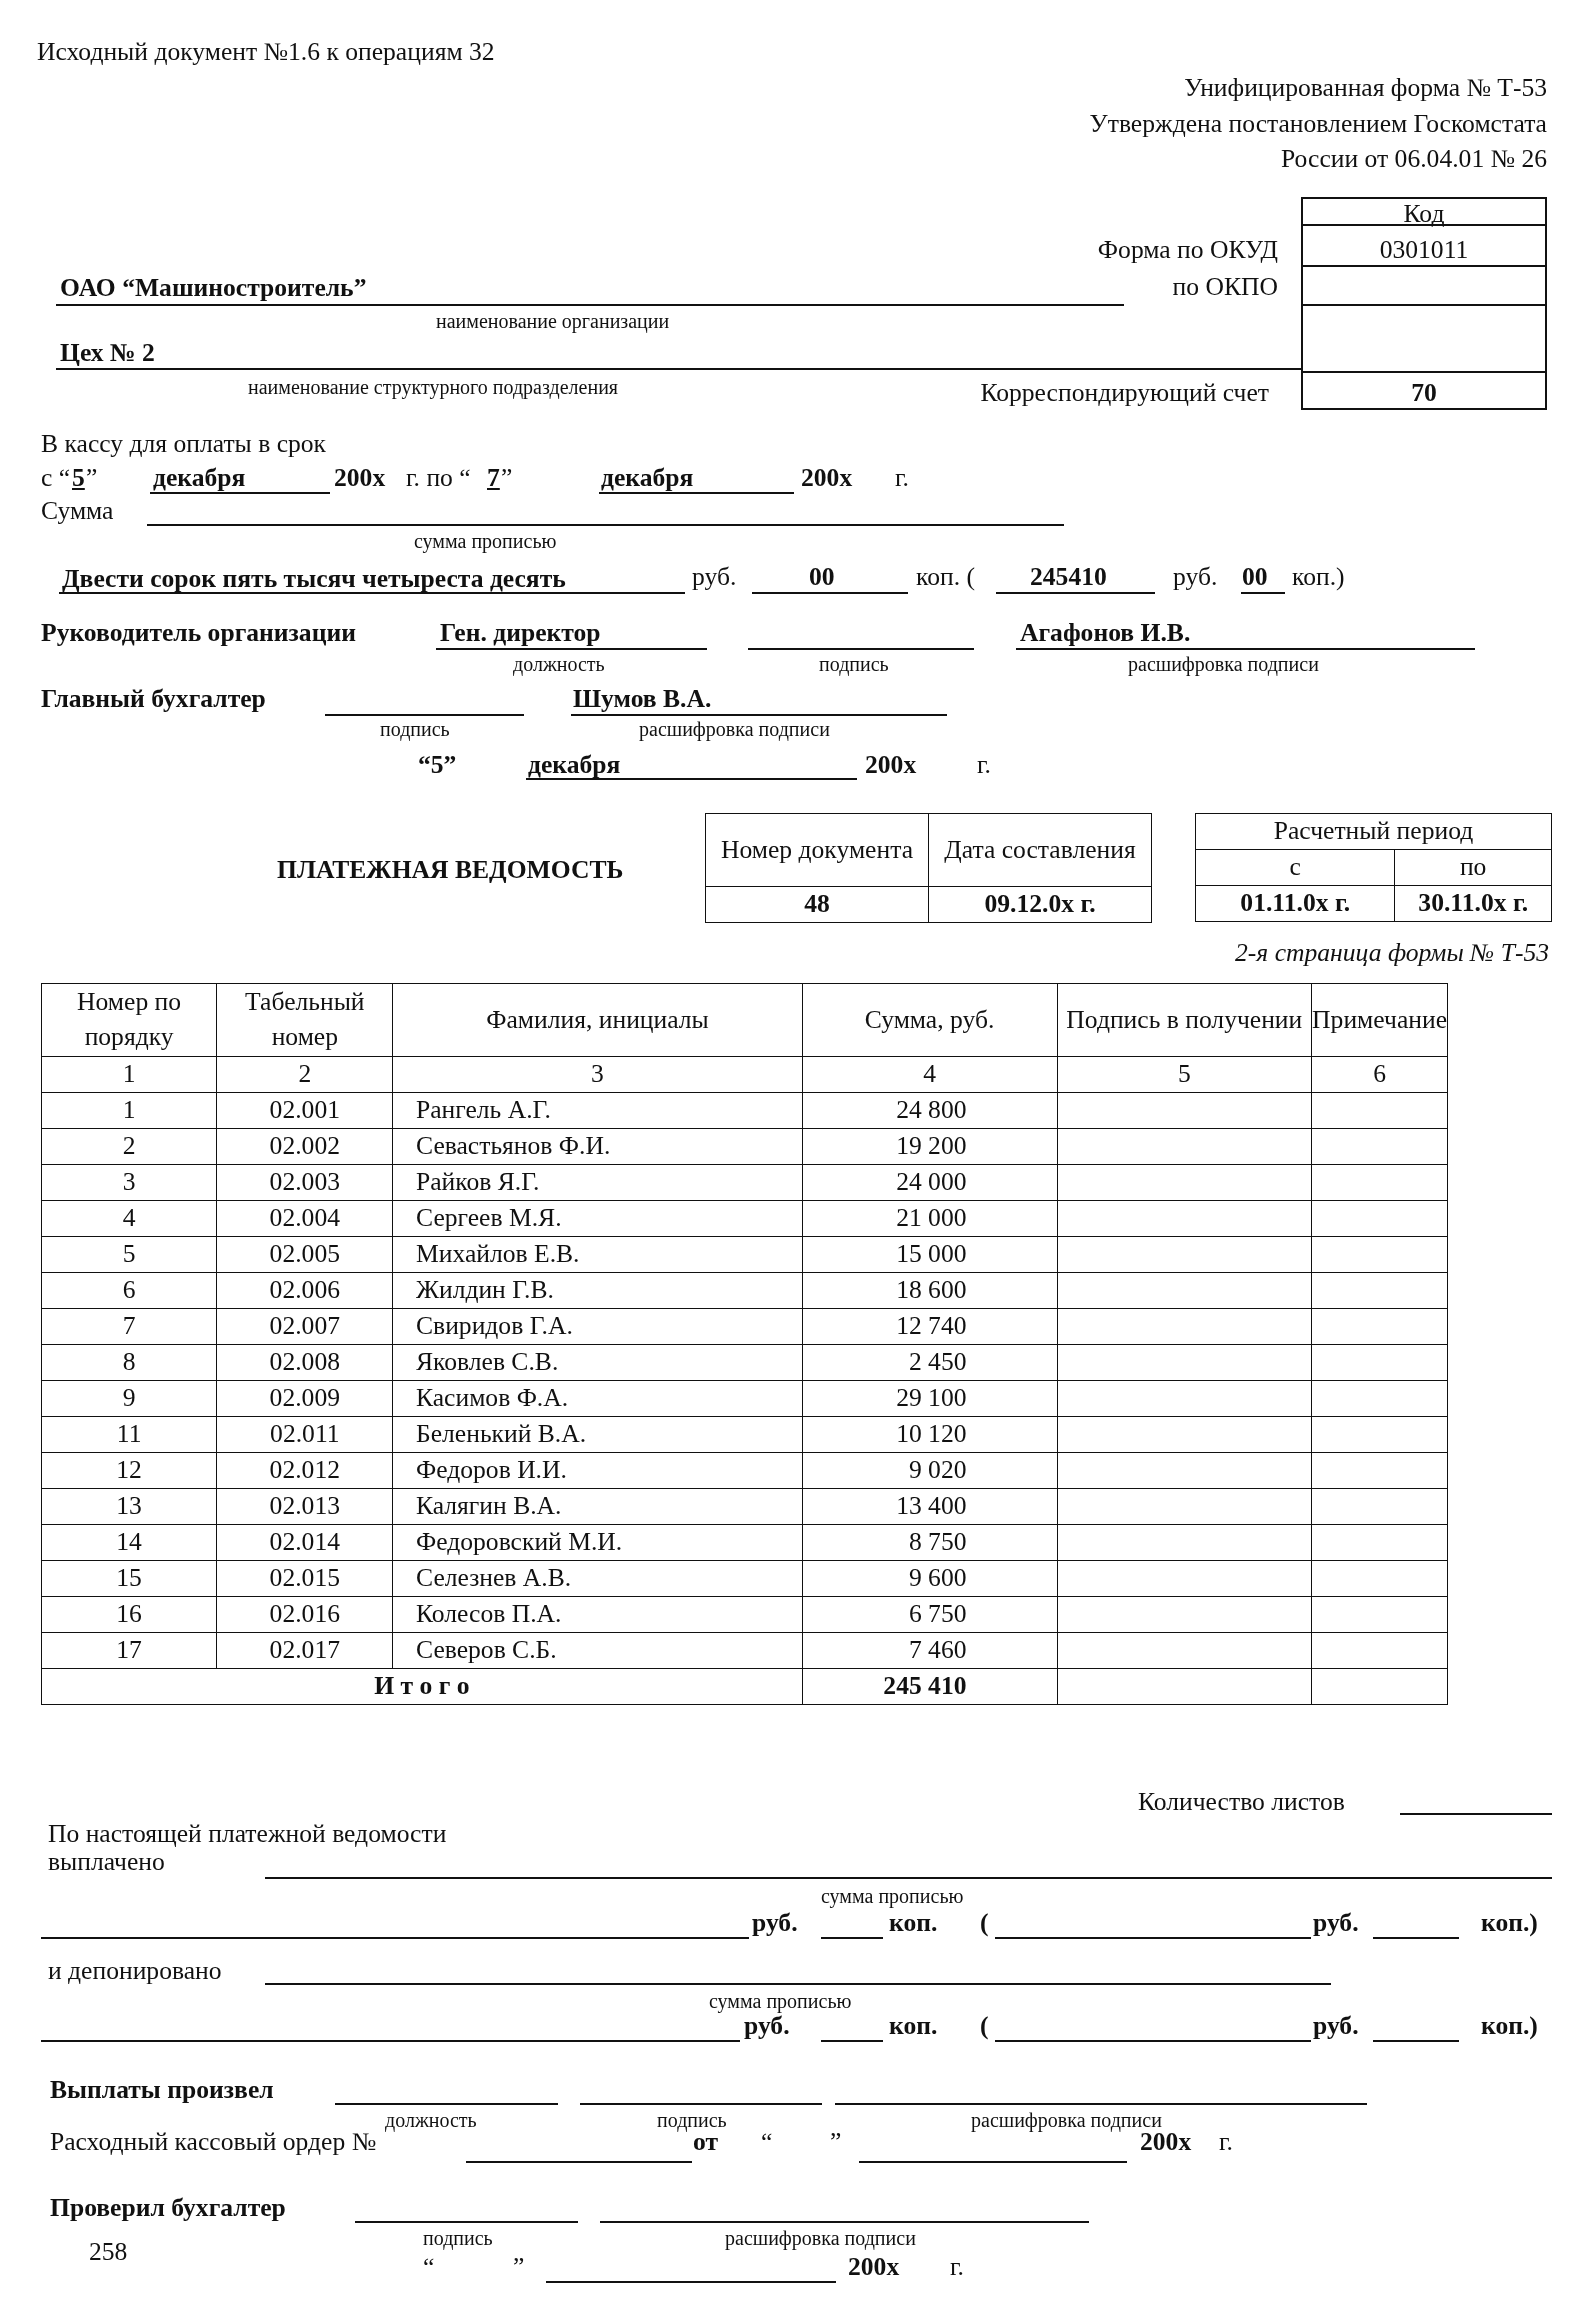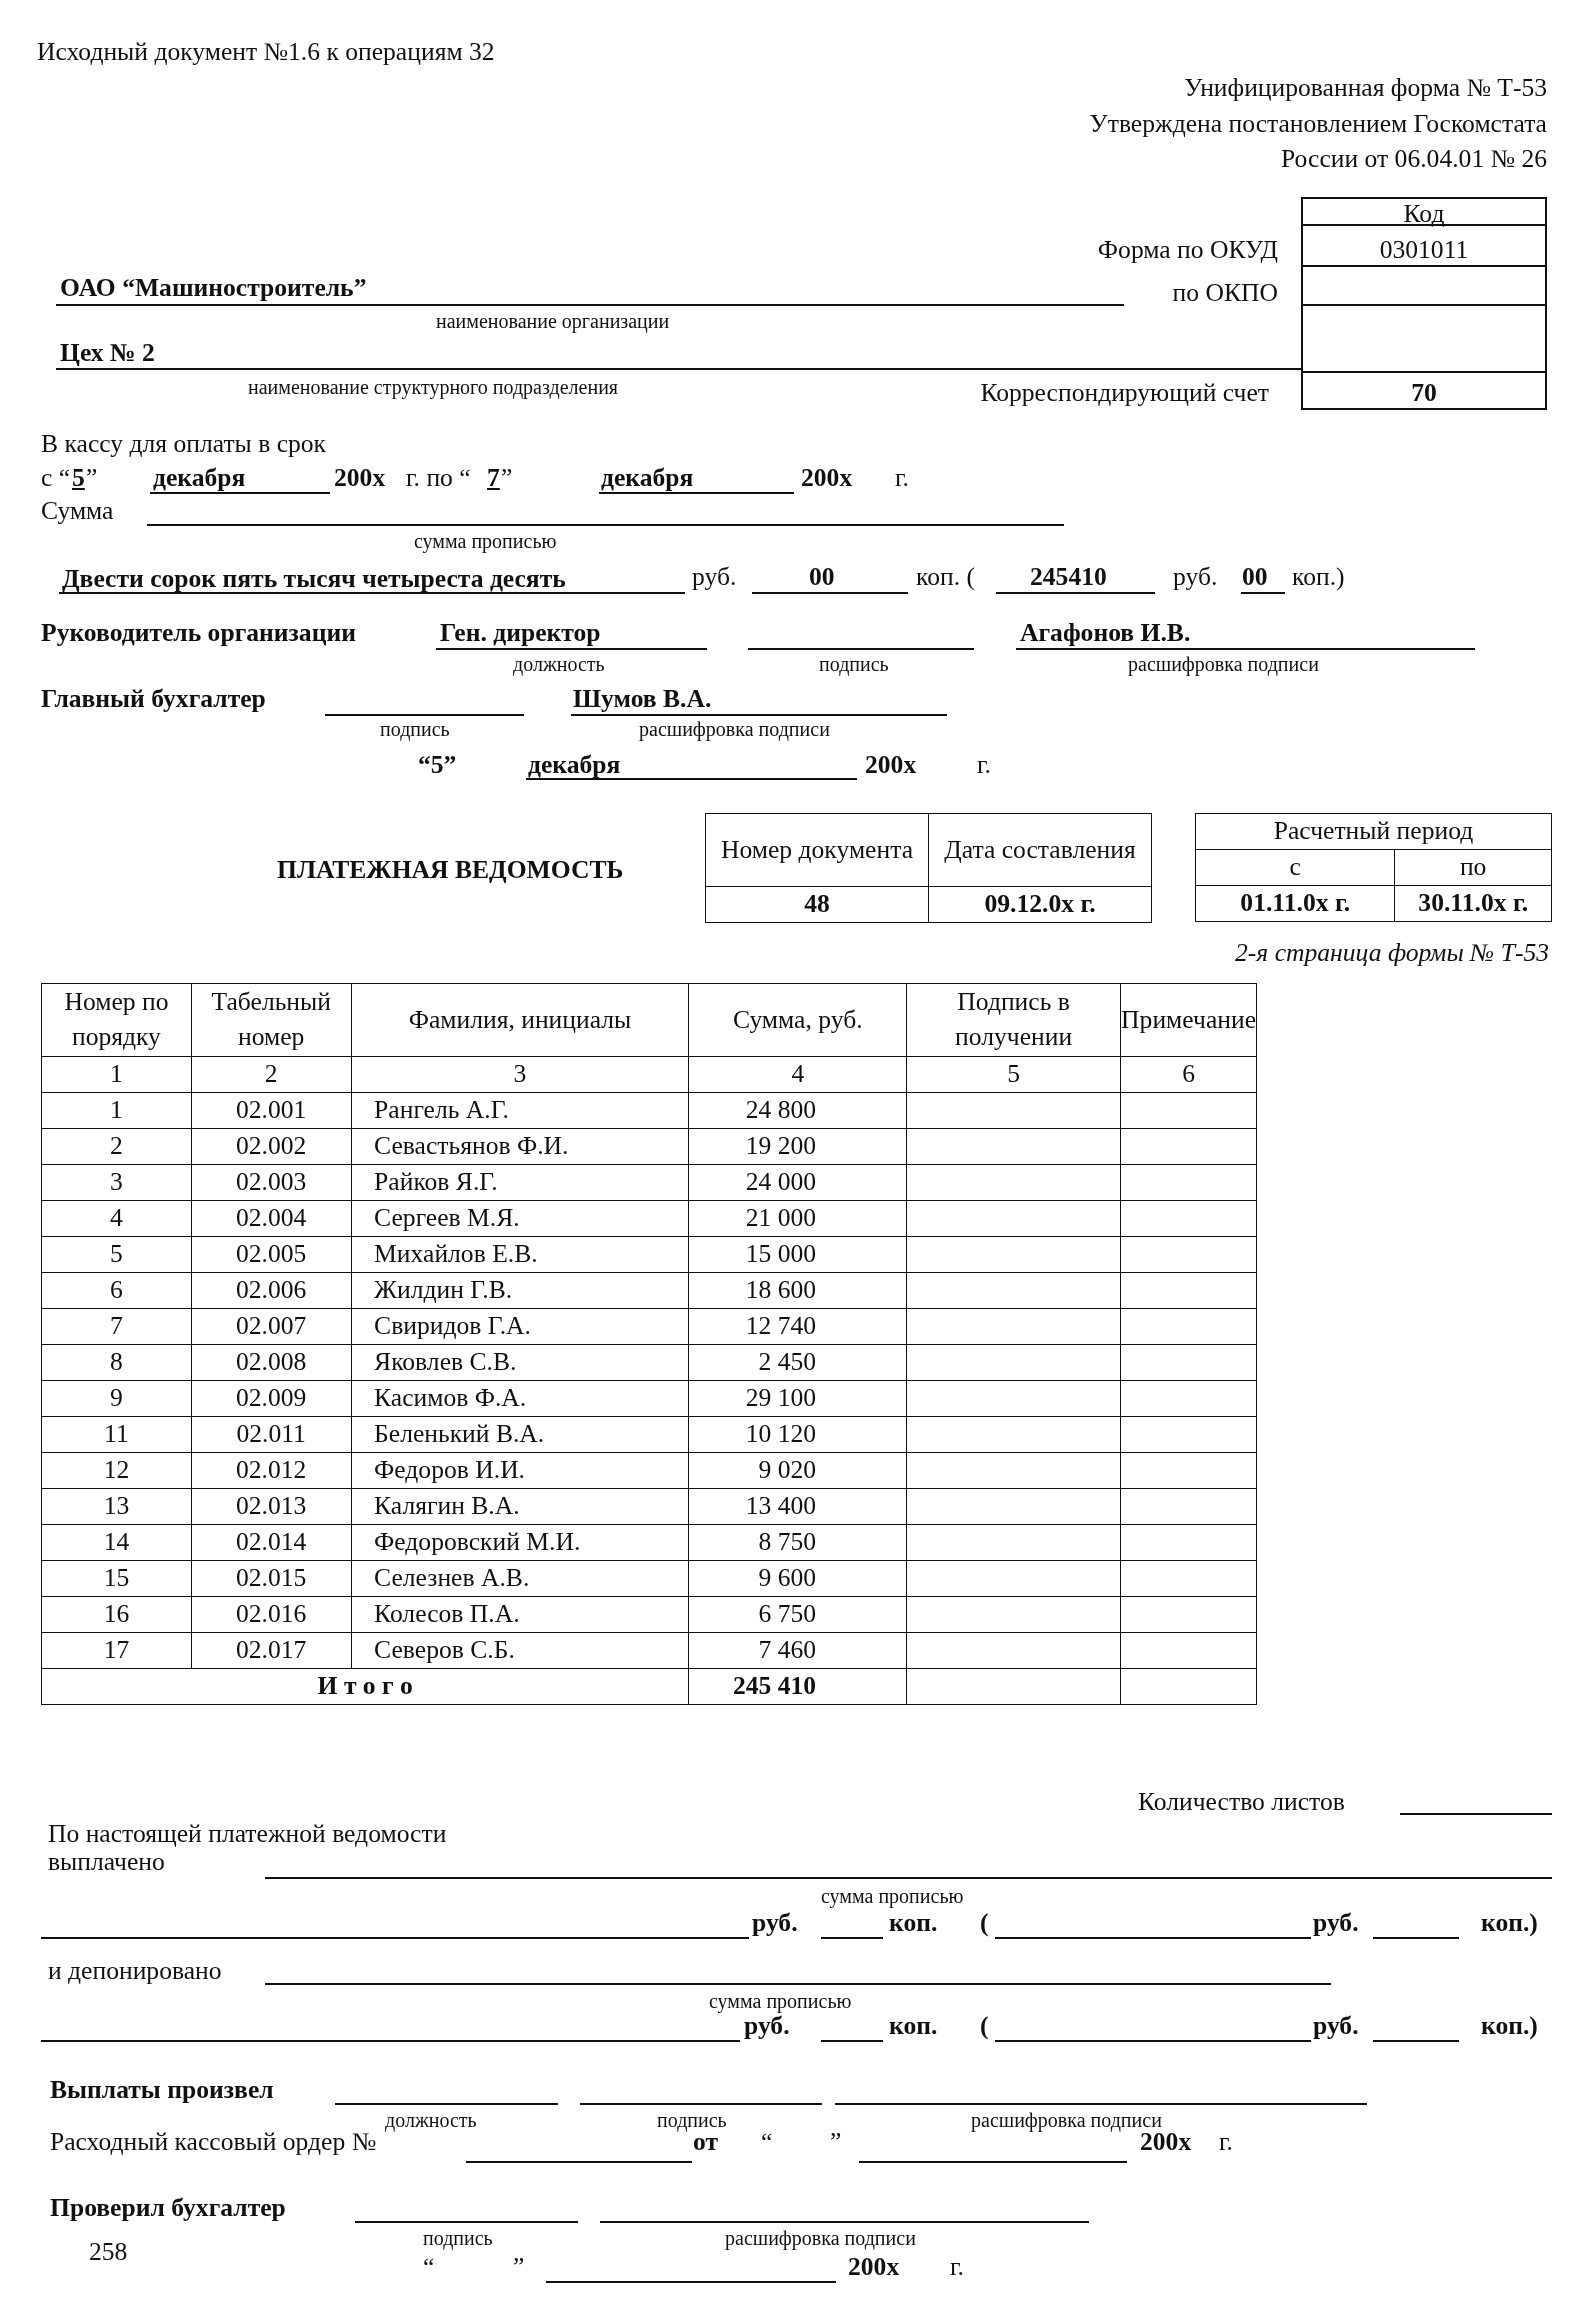--- a/index.html
+++ b/index.html
@@ -27,21 +27,21 @@
 <div class="t" style="right:38px;top:146px;">России от 06.04.01 № 26</div>
 
 <div class="box" style="left:1301px;top:197px;width:246px;height:213px;"></div>
 <div class="ul" style="left:1301px;top:224px;width:246px;"></div>
 <div class="ul" style="left:1301px;top:265px;width:246px;"></div>
 <div class="ul" style="left:1301px;top:304px;width:246px;"></div>
 <div class="ul" style="left:1301px;top:371px;width:246px;"></div>
 <div class="t" style="left:1301px;width:246px;text-align:center;top:201px;">Код</div>
 <div class="t" style="right:307px;top:237px;">Форма по ОКУД</div>
 <div class="t" style="left:1301px;width:246px;text-align:center;top:237px;">0301011</div>
-<div class="t" style="right:307px;top:280px;">по ОКПО</div>
+<div class="t" style="right:307px;top:274px;">по ОКПО</div>
 <div class="t" style="left:1301px;width:246px;text-align:center;top:274px;"></div>
 <div class="t" style="right:316px;top:380px;">Корреспондирующий счет</div>
 <div class="t b" style="left:1301px;width:246px;text-align:center;top:380px;">70</div>
 
 <div class="t b" style="left:60px;top:275px;">ОАО “Машиностроитель”</div>
 <div class="ul" style="left:56px;top:304px;width:1068px;"></div>
 <div class="t sm" style="left:436px;top:311px;">наименование организации</div>
 <div class="t b" style="left:60px;top:340px;">Цех № 2</div>
 <div class="ul" style="left:56px;top:368px;width:1245px;"></div>
 <div class="t sm" style="left:248px;top:377px;">наименование структурного подразделения</div>
@@ -122,21 +122,21 @@
       <td style="height:35px;">по</td>
       </tr>
   <tr>
         <td class="b" style="height:35px;">01.11.0x г.</td>
       <td class="b" style="height:35px;">30.11.0x г.</td>
       </tr>
 </tbody>
   </table>
 <div class="t it" style="right:36px;top:940px;">2-я страница формы № Т-53</div>
 
-<table class="main" style="left:41px;top:983px;width:1216px;">
+<table class="main" style="left:41px;top:983px;width:1407px;">
   <colgroup>
       <col style="width:178px">
       <col style="width:178px">
       <col style="width:417px">
       <col style="width:259px">
       <col style="width:259px">
       <col>
     </colgroup>
   <tbody id="tbody">
     <tr class="head">

